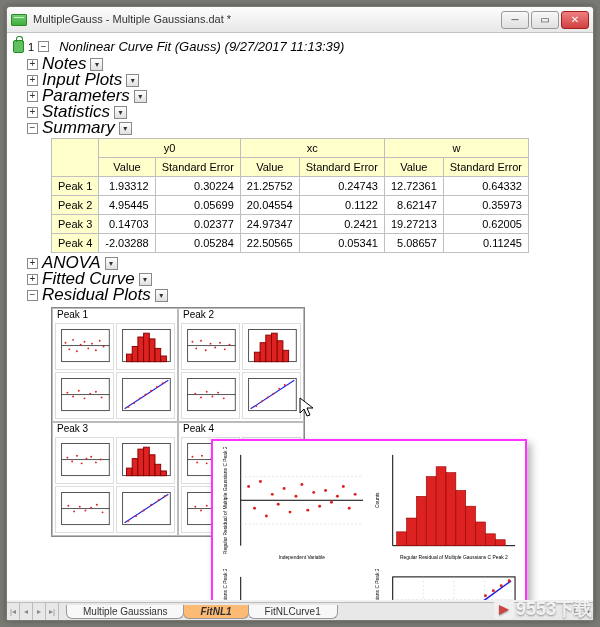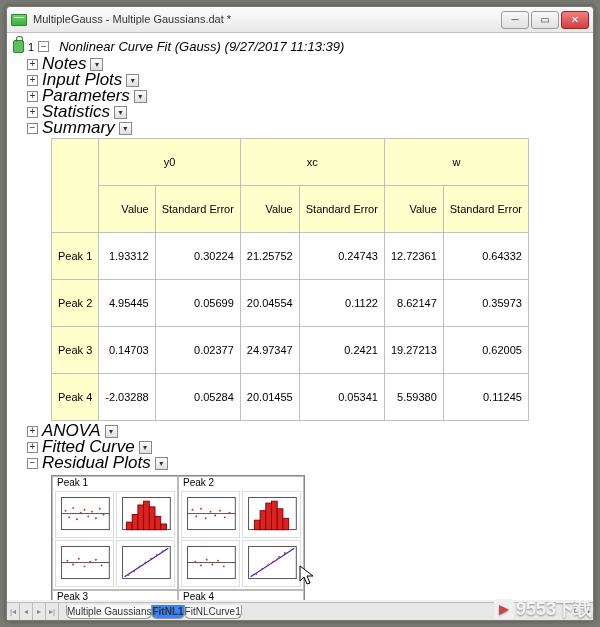--- a/index.html
+++ b/index.html
@@ -102,34 +102,34 @@
     font-size: 8px; color: #333;
     cursor: pointer;
   }
   .summary-table {
     margin: 2px 0 2px 24px;
     border-collapse: collapse;
     font-size: 11px;
   }
   .summary-table th, .summary-table td {
     border: 1px solid #bfbfbf;
-    padding: 17px 6px;
+    padding: 3px 6px;
     text-align: right;
     background: #fff;
     white-space: nowrap;
   }
   .summary-table thead tr:first-child th {
     background: #ffffcc;
     text-align: center;
     font-weight: normal;
   }
   .summary-table thead tr:nth-child(2) th {
     background: #ffffcc;
     font-weight: normal;
-    text-align: right;
+    text-align: center;
   }
   .summary-table tbody td.rowhdr {
     background: #ffffcc;
     text-align: left;
   }
   .summary-table thead th.corner { background:#ffffcc; }
 
   .plots-area {
     position: relative;
     margin: 4px 0 0 24px;
@@ -188,30 +188,30 @@
     padding-left: 16px;
     gap: 0;
     font-size: 10px;
   }
   .nav-arrows {
     position: absolute; left: 0; top: 0; bottom: 0;
     width: 52px; display: flex;
   }
   .nav-arrow { flex:1; border-right:1px solid #bbb; display:flex;align-items:center;justify-content:center;color:#888; font-size:8px;cursor:pointer;}
   .tab {
-    padding: 1px 0;
+    padding: 1px 16px;
     background: #f8f8f8;
     border: 1px solid #999;
     border-top: none;
     border-radius: 0 0 6px 6px;
     margin-left: -1px;
     cursor: pointer;
     color: #333;
   }
-  .tab.active { background: #3b82f6; font-weight: bold; }
+  .tab.active { background: #fdba74; font-weight: bold; font-style: italic; }
   .bottom-right {
     position:absolute; right:2px; bottom:0; height:18px;
     display:flex; align-items:center; gap:4px; font-size:9px;color:#999;
   }
   .watermark {
     position: absolute;
     right: 8px; bottom: 6px;
     font-size: 18px; font-weight: bold;
     color: rgba(255,255,255,0.85);
     text-shadow: 0 1px 2px rgba(0,0,0,0.4);
@@ -317,23 +317,23 @@
             <td>0.02377</td>
             <td>24.97347</td>
             <td>0.2421</td>
             <td>19.27213</td>
             <td>0.62005</td>
           </tr>
           <tr>
             <td class="rowhdr">Peak 4</td>
             <td>-2.03288</td>
             <td>0.05284</td>
-            <td>20.01455</td>
+            <td>22.50565</td>
             <td>0.05341</td>
-            <td>5.59380</td>
+            <td>5.08657</td>
             <td>0.11245</td>
           </tr>
         </tbody>
       </table>
 
       <div class="tree-row">
         <span class="toggle">+</span>
         <span class="section-label">ANOVA</span>
         <span class="dropdown-btn">▾</span>
       </div>

